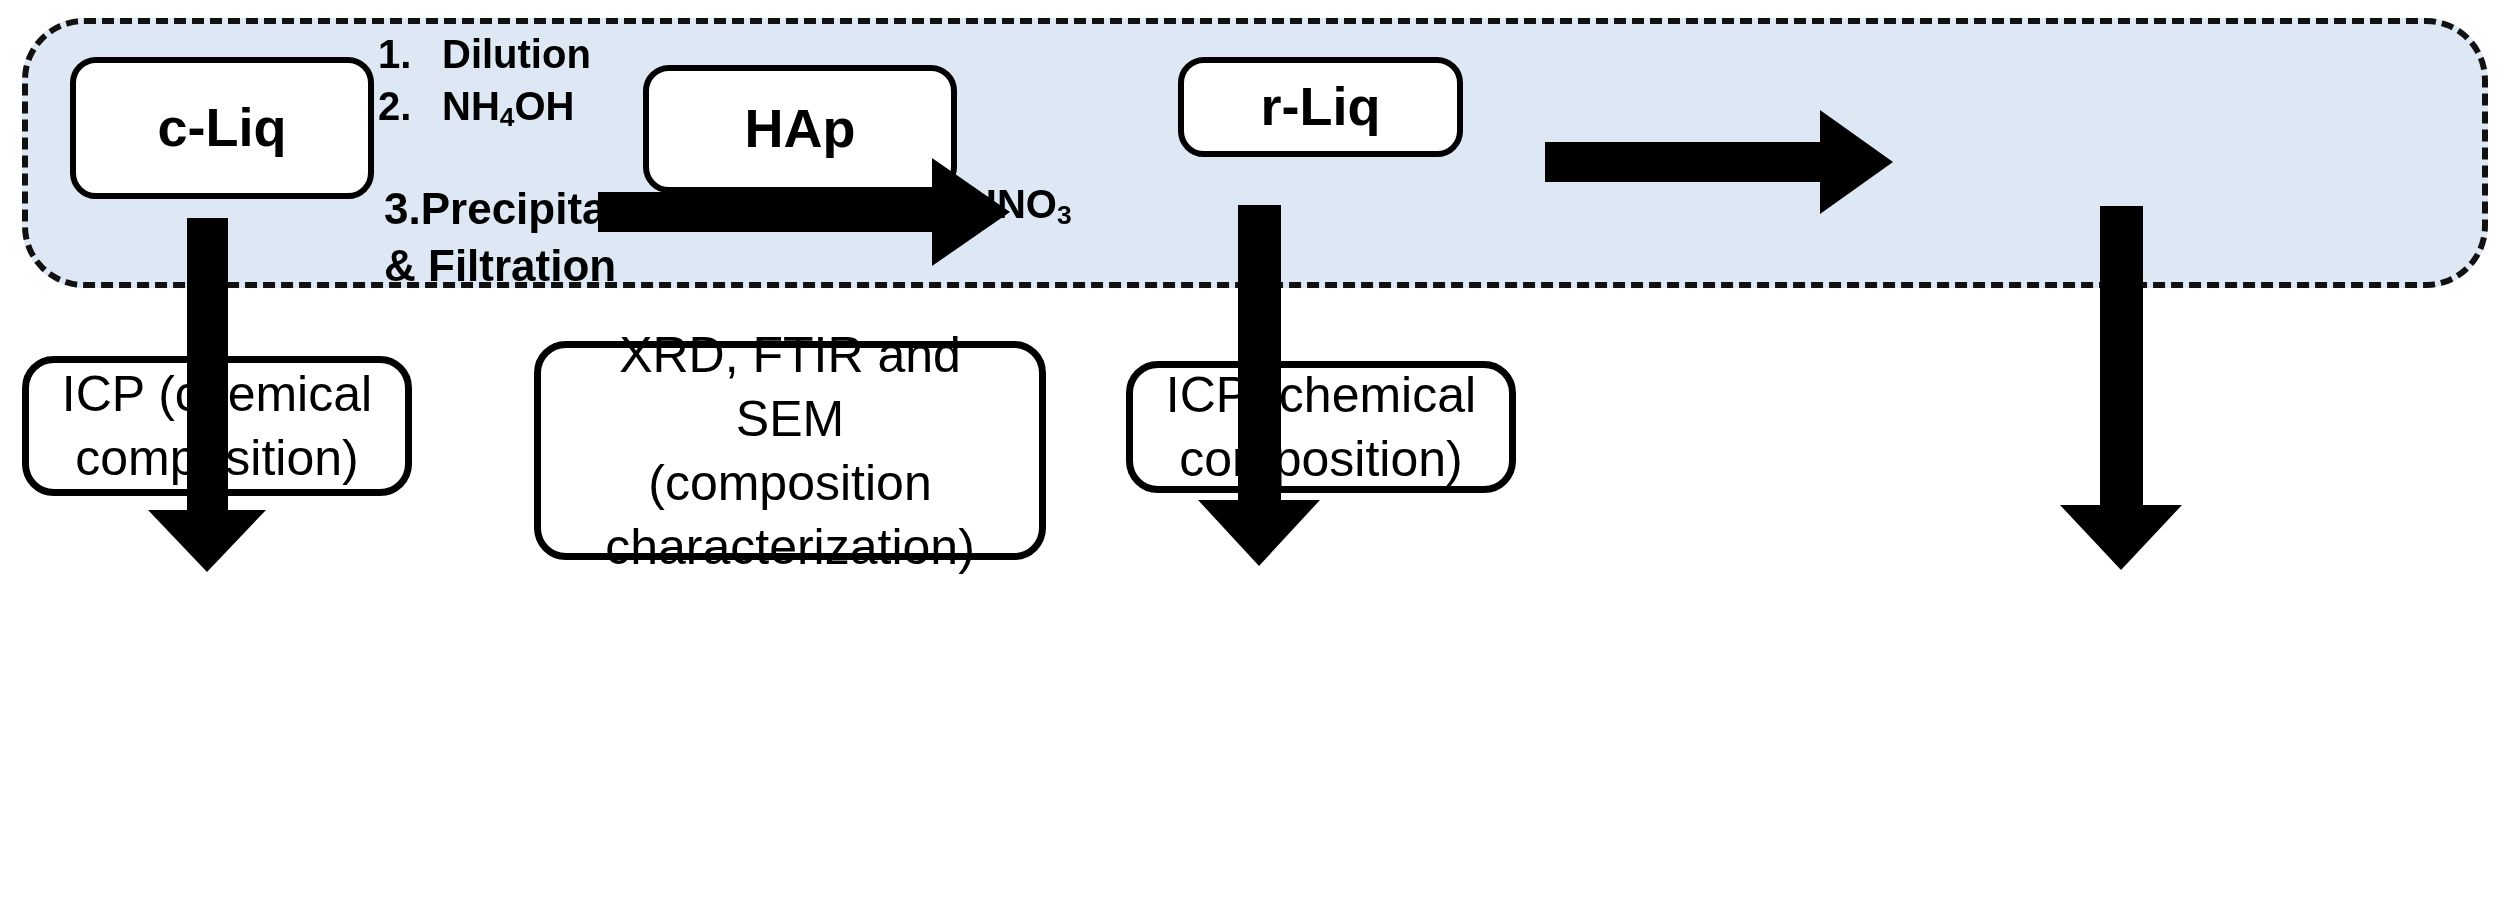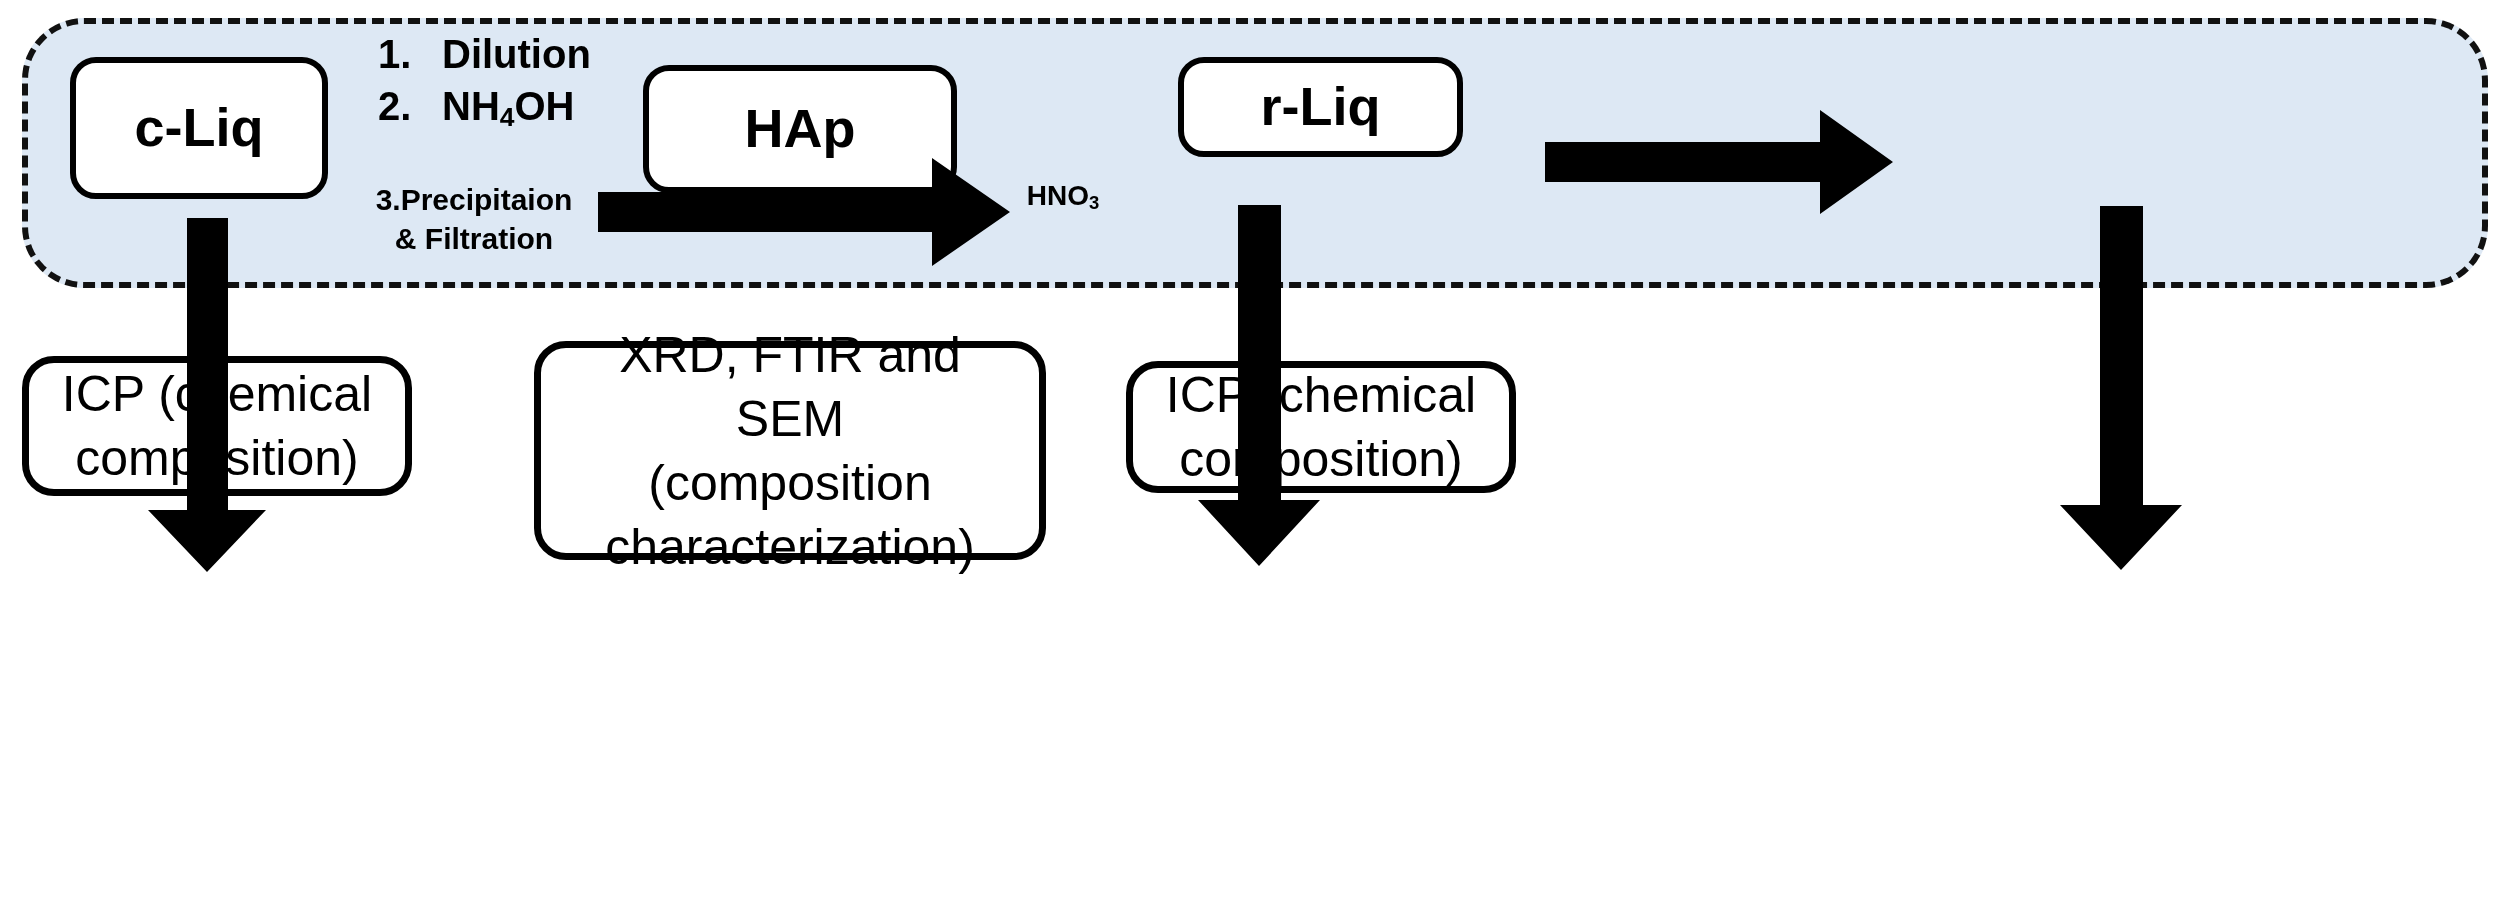--- a/index.html
+++ b/index.html
@@ -45,21 +45,21 @@
   }
   .node-stage { font-size: 54px; }
   .node-out {
     font-size: 50px;
     font-weight: normal;
     border-width: 7px;
     border-radius: 32px;
     padding: 0 22px;
   }
 
-  .node-cliq  { left: 70px;   top: 57px;  width: 258px; height: 142px; }
+  .node-cliq  { left: 70px;   top: 57px;  width: 304px; height: 142px; }
   .node-hap   { left: 643px;  top: 65px;  width: 314px; height: 128px; }
   .node-rliq  { left: 1178px; top: 57px;  width: 285px; height: 100px; }
 
   .node-icp-left  { left: 22px;   top: 356px; width: 390px; height: 140px; }
   .node-xrd       { left: 534px;  top: 341px; width: 512px; height: 219px; }
   .node-icp-right { left: 1126px; top: 361px; width: 390px; height: 132px; }
 
   
   .arrow-layer {
     position: absolute;
@@ -76,38 +76,38 @@
     line-height: 1.30;
     white-space: nowrap;
   }
   .steps-top {
     left: 378px; top: 28px;
     font-size: 40px;
   }
   .steps-top .step-row { display: block; }
   .steps-top .num { display: inline-block; width: 64px; }
   .steps-bottom {
-    left: 358px; top: 180px;
-    font-size: 30px;
+    left: 384px; top: 180px;
+    font-size: 44px;
     text-align: center;
     width: 232px;
   }
   .steps-bottom .line { display: block; }
 
   .digest-top {
     left: 968px; top: 68px;
     font-size: 40px;
     width: 190px;
     text-align: center;
   }
   .digest-bottom {
     left: 968px; top: 178px;
-    font-size: 28px;
+    font-size: 40px;
     width: 190px;
-    text-align: center;
+    text-align: left;
   }
   sub { font-size: 0.66em; vertical-align: -0.22em; }
 </style>
 </head>
 <body>
 
 <div id="canvas">
 
   <div class="process-region"></div>
 

